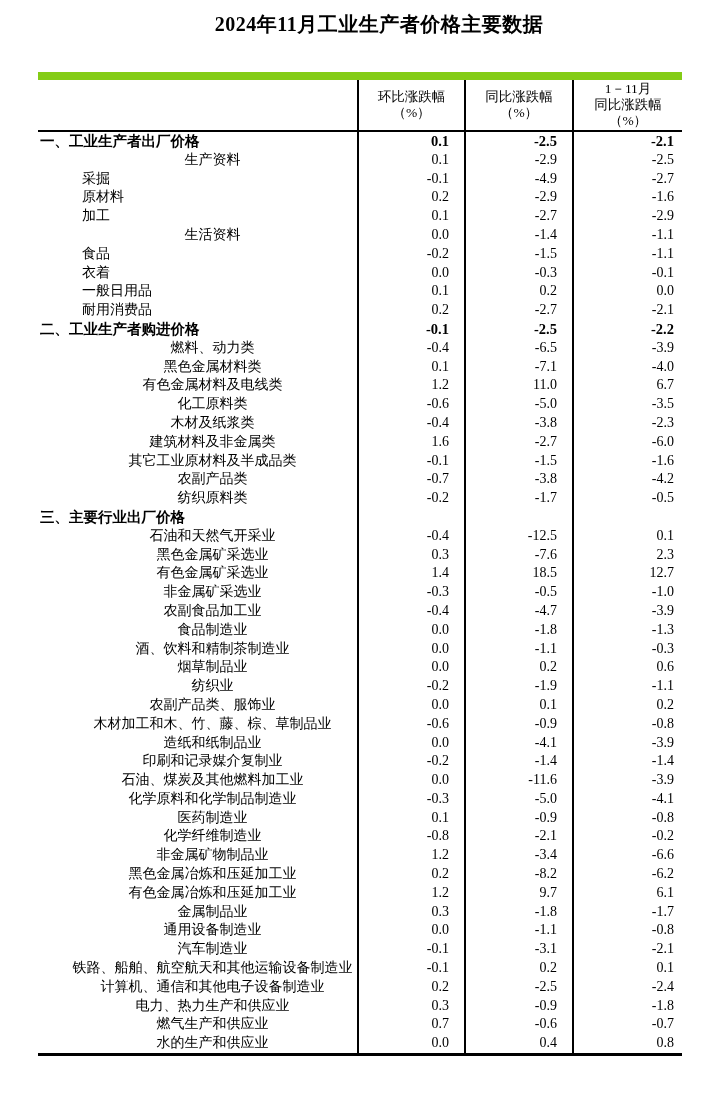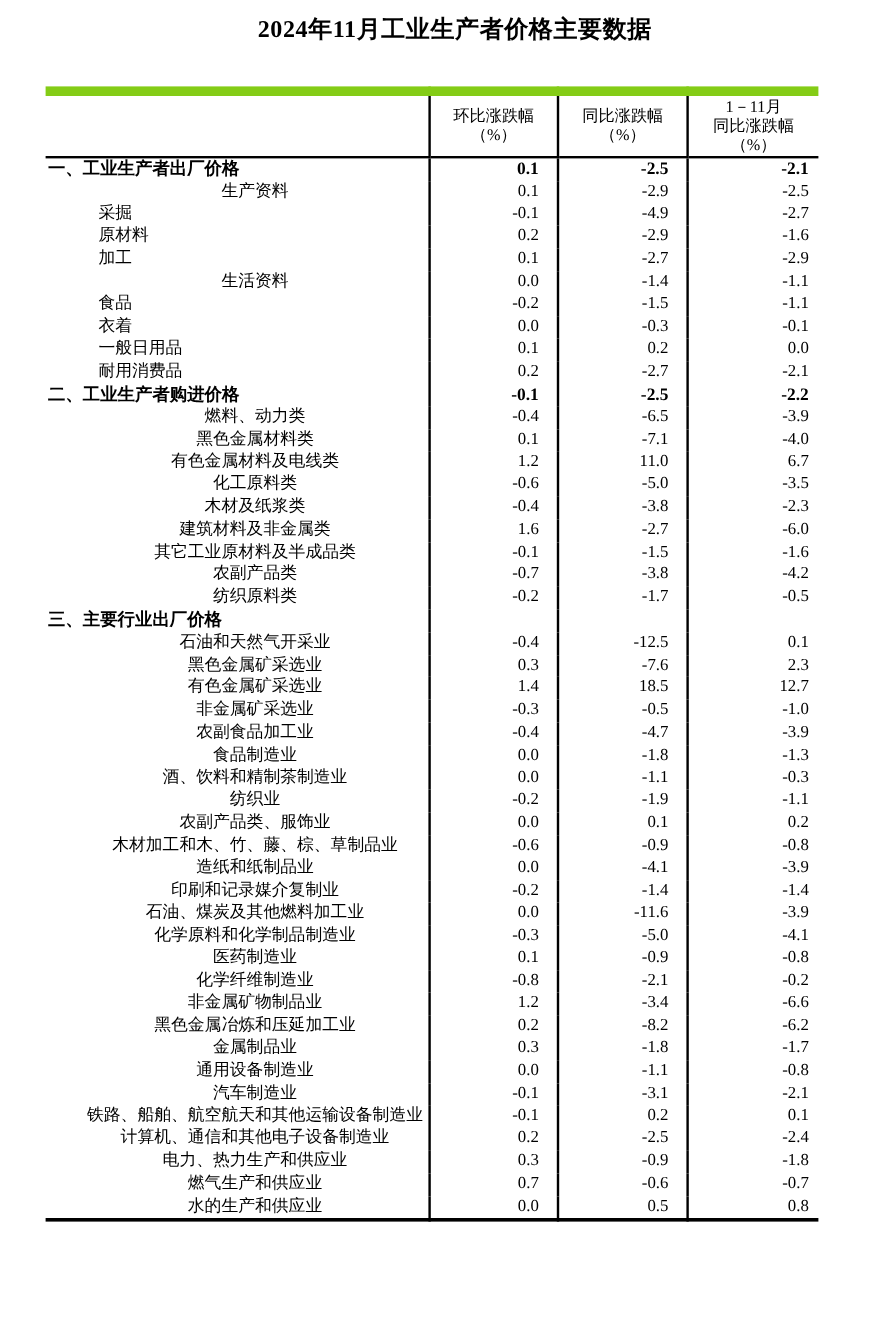--- a/index.html
+++ b/index.html
@@ -263,20 +263,26 @@
           <td class="num vcol p1">-1.8</td>
           <td class="num vcol p2">-1.3</td>
         </tr>
         <tr class="ind1">
           <td class="label">酒、饮料和精制茶制造业</td>
           <td class="num vcol p0">0.0</td>
           <td class="num vcol p1">-1.1</td>
           <td class="num vcol p2">-0.3</td>
         </tr>
         <tr class="ind1">
+          <td class="label">烟草制品业</td>
+          <td class="num vcol p0">0.0</td>
+          <td class="num vcol p1">0.2</td>
+          <td class="num vcol p2">0.6</td>
+        </tr>
+        <tr class="ind1">
           <td class="label">纺织业</td>
           <td class="num vcol p0">-0.2</td>
           <td class="num vcol p1">-1.9</td>
           <td class="num vcol p2">-1.1</td>
         </tr>
         <tr class="ind1">
           <td class="label">农副产品类、服饰业</td>
           <td class="num vcol p0">0.0</td>
           <td class="num vcol p1">0.1</td>
           <td class="num vcol p2">0.2</td>
@@ -329,20 +335,26 @@
           <td class="num vcol p1">-3.4</td>
           <td class="num vcol p2">-6.6</td>
         </tr>
         <tr class="ind1">
           <td class="label">黑色金属冶炼和压延加工业</td>
           <td class="num vcol p0">0.2</td>
           <td class="num vcol p1">-8.2</td>
           <td class="num vcol p2">-6.2</td>
         </tr>
         <tr class="ind1">
+          <td class="label">有色金属冶炼和压延加工业</td>
+          <td class="num vcol p0">1.2</td>
+          <td class="num vcol p1">9.7</td>
+          <td class="num vcol p2">6.1</td>
+        </tr>
+        <tr class="ind1">
           <td class="label">金属制品业</td>
           <td class="num vcol p0">0.3</td>
           <td class="num vcol p1">-1.8</td>
           <td class="num vcol p2">-1.7</td>
         </tr>
         <tr class="ind1">
           <td class="label">通用设备制造业</td>
           <td class="num vcol p0">0.0</td>
           <td class="num vcol p1">-1.1</td>
           <td class="num vcol p2">-0.8</td>
@@ -373,18 +385,18 @@
         </tr>
         <tr class="ind1">
           <td class="label">燃气生产和供应业</td>
           <td class="num vcol p0">0.7</td>
           <td class="num vcol p1">-0.6</td>
           <td class="num vcol p2">-0.7</td>
         </tr>
         <tr class="ind1">
           <td class="label">水的生产和供应业</td>
           <td class="num vcol p0">0.0</td>
-          <td class="num vcol p1">0.5</td>
+          <td class="num vcol p1">0.4</td>
           <td class="num vcol p2">0.8</td>
         </tr>
       </tbody>
   </table>
 </div>
 
 </body></html>

